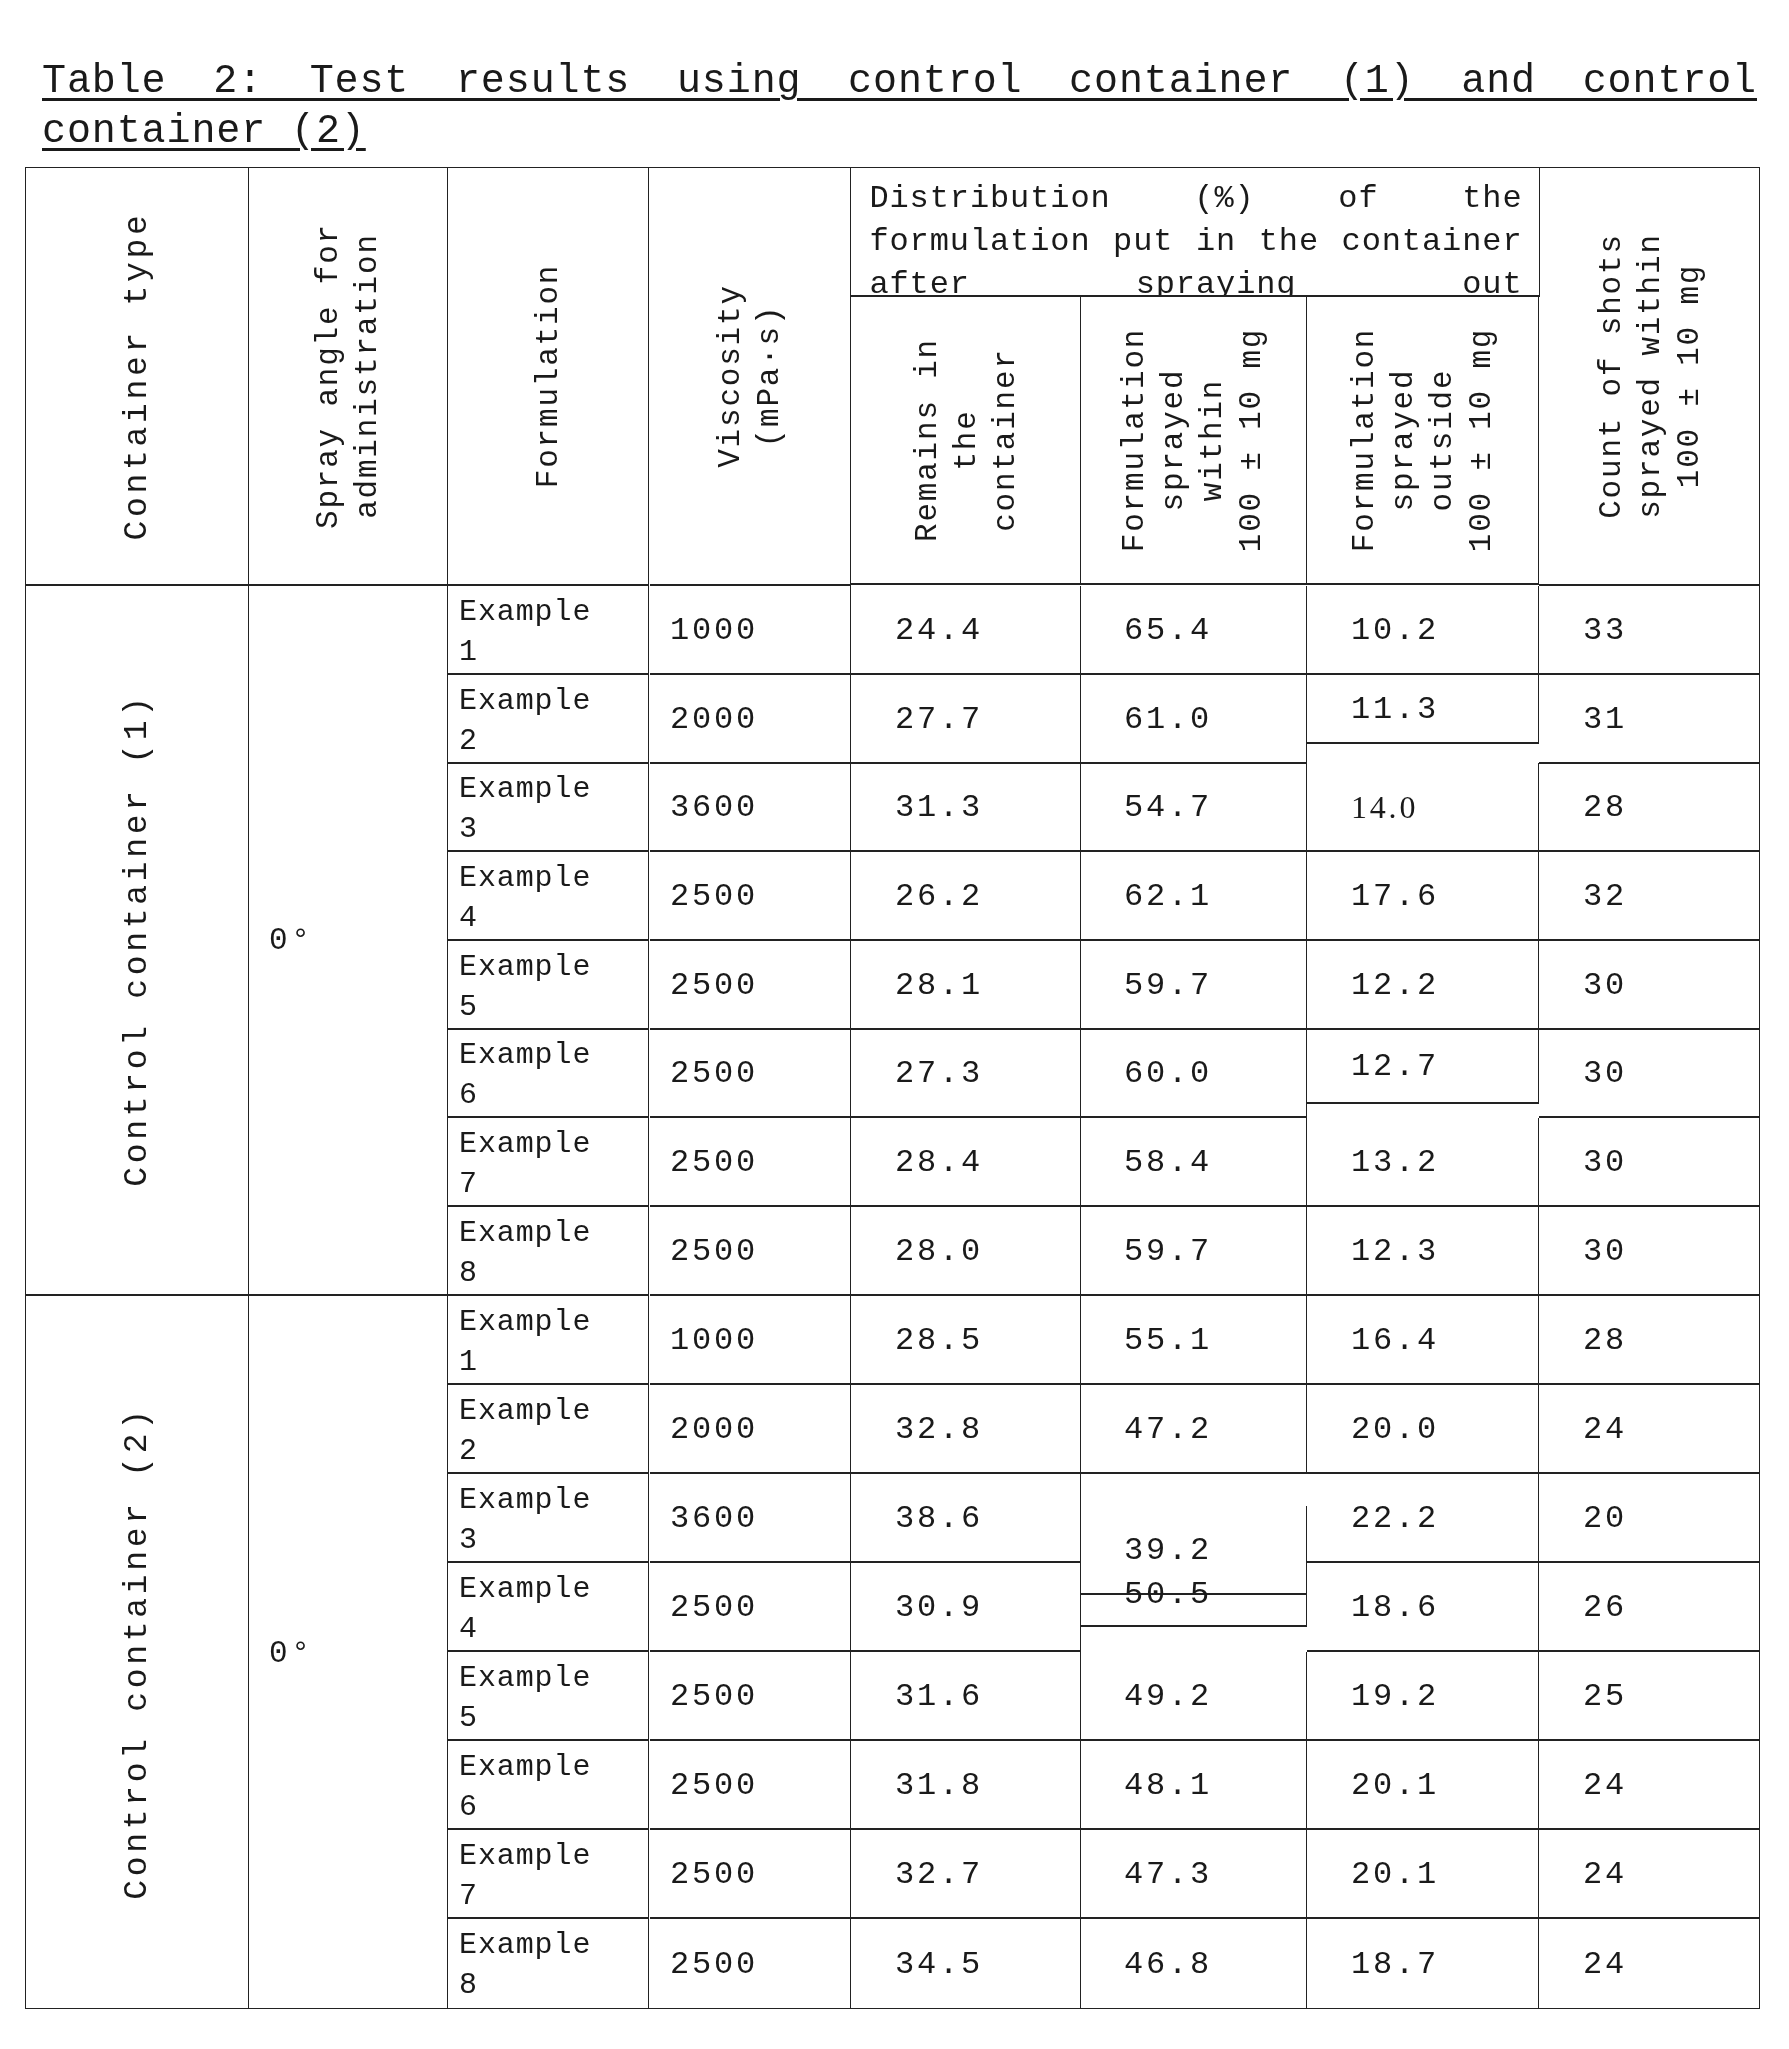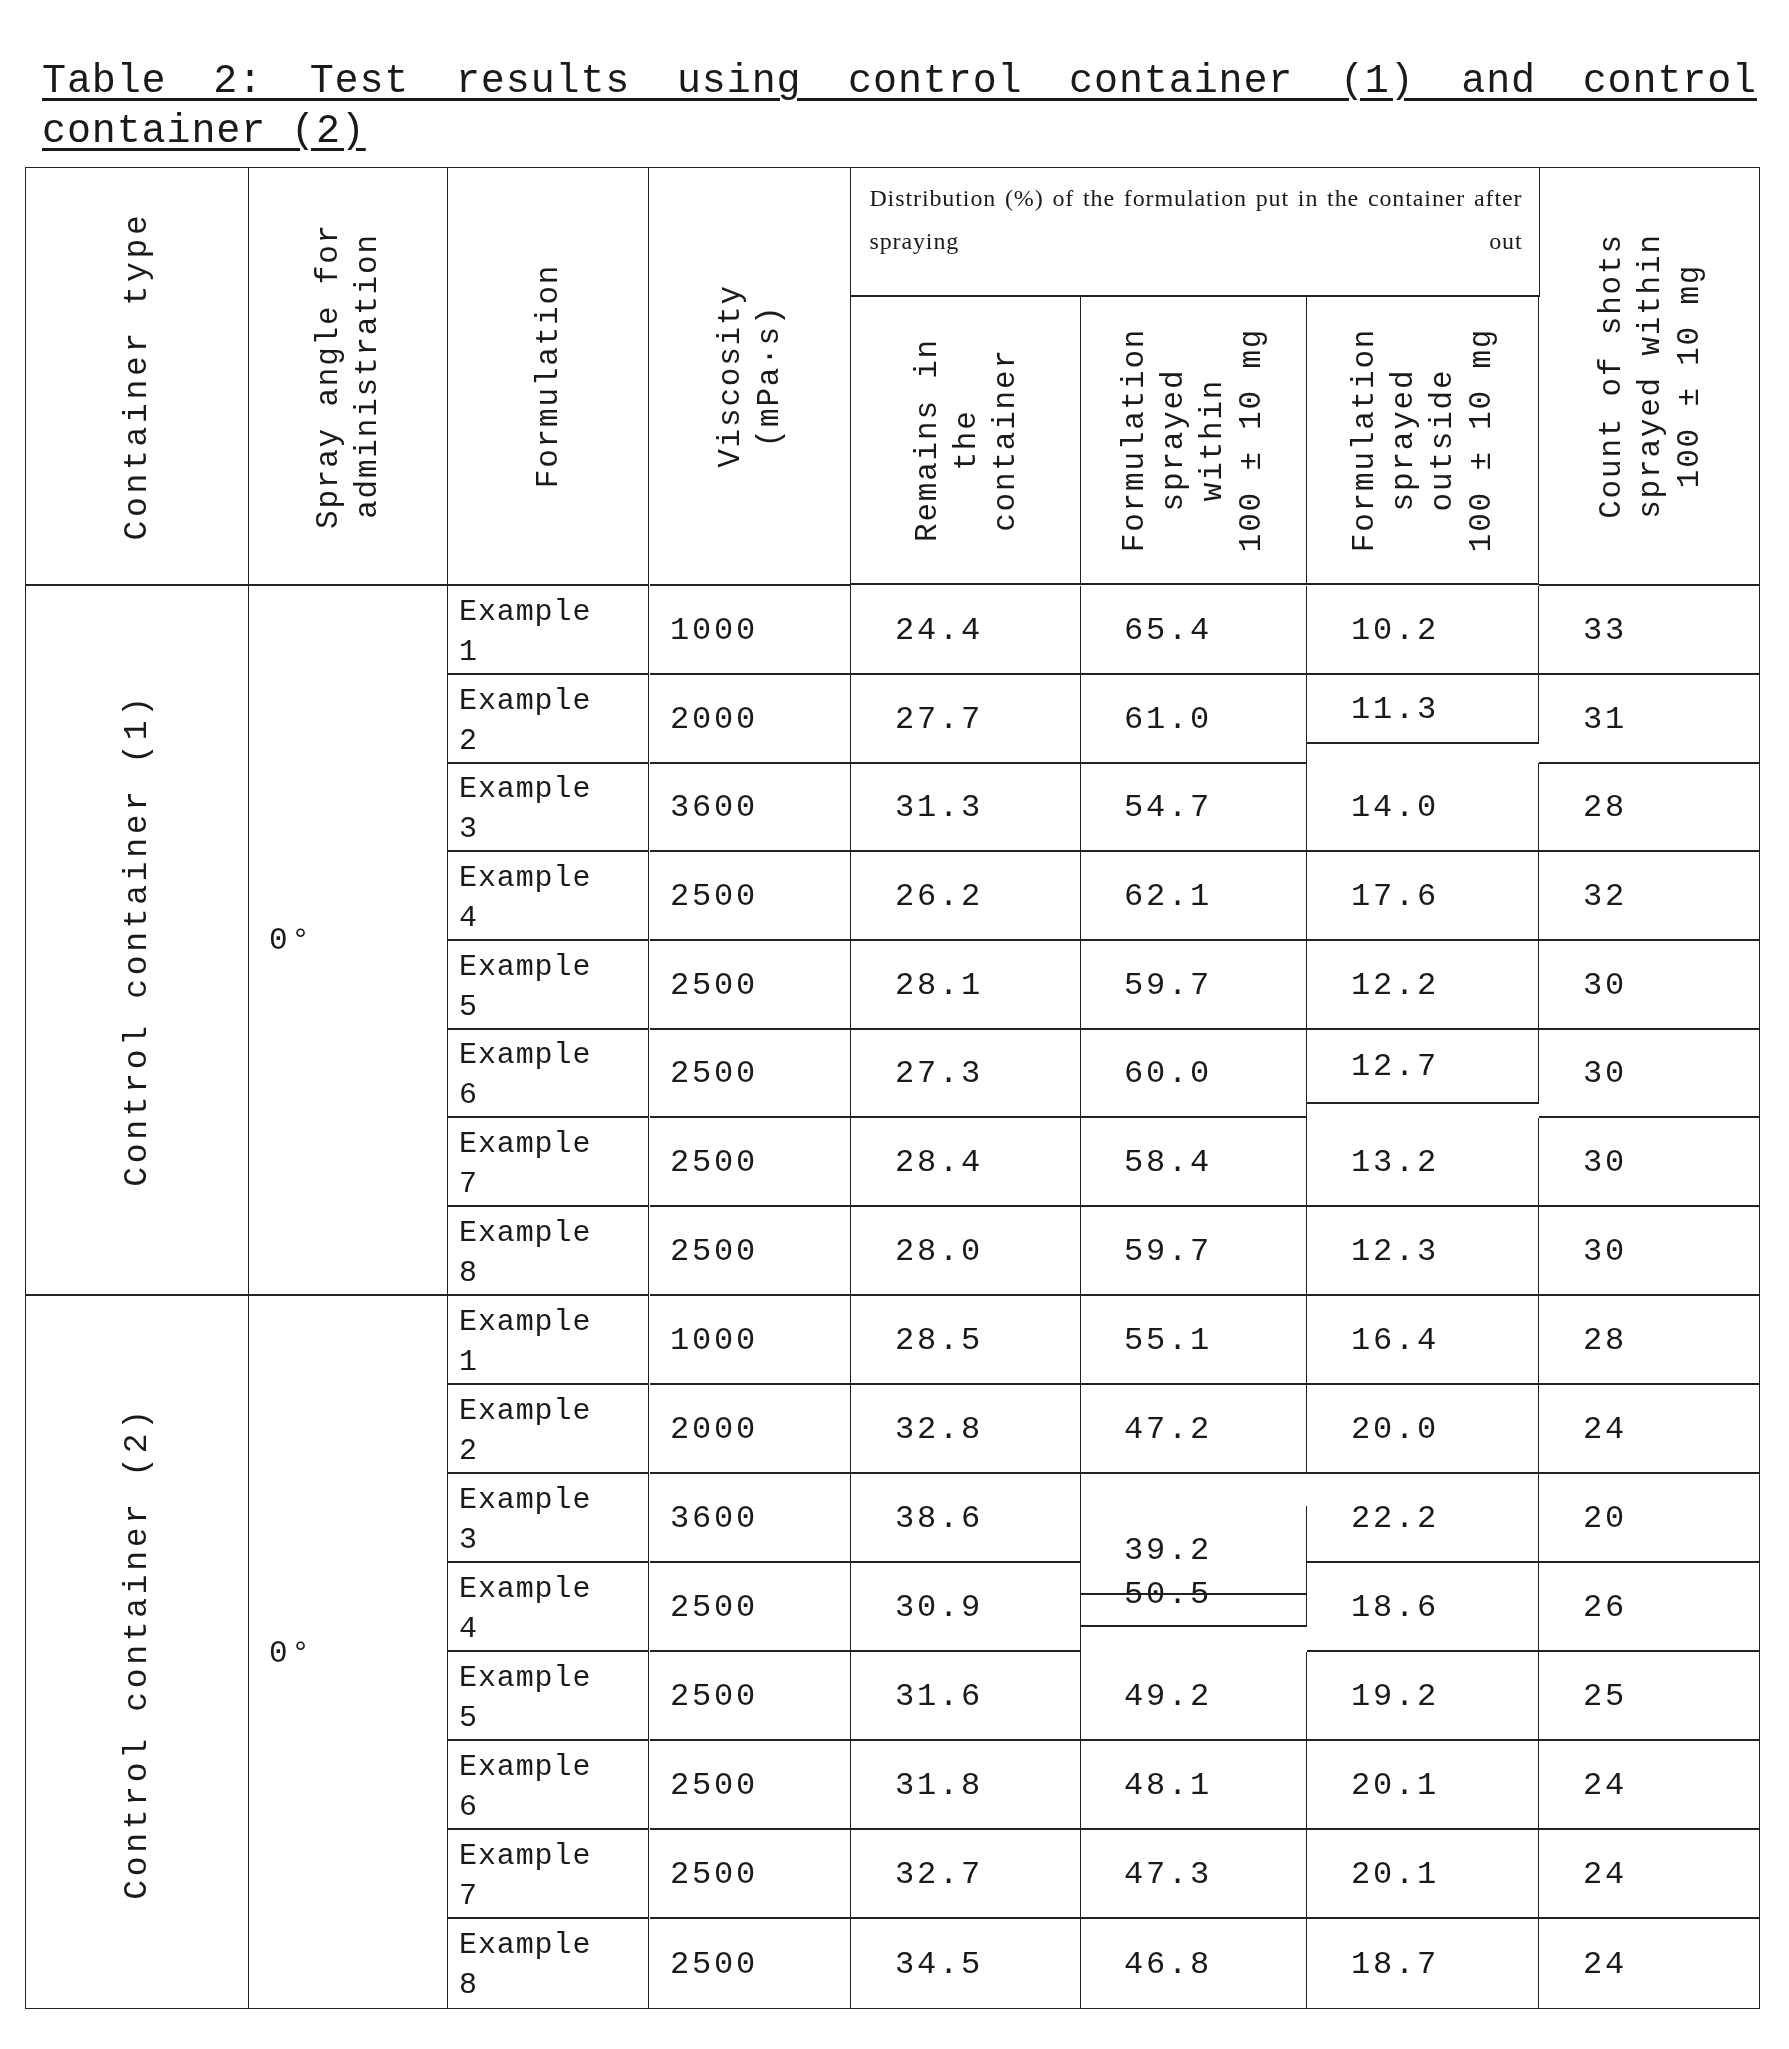--- a/index.html
+++ b/index.html
@@ -60,26 +60,25 @@
   }
   .vtext.big {
     font-size: 33px;
     letter-spacing: 3.7px;
   }
   .htext {
     position: absolute;
     left: 18.4px;
     top: 9.2px;
     right: 16.5px;
-    font-size: 24px;
+    font-size: 32px;
     line-height: 43px;
     letter-spacing: 0.9px;
     text-align: justify;
     text-align-last: justify;
-    font-family: Liberation Serif, serif;
   }
   .num {
     position: absolute;
     left: 44px;
     top: 50%;
     transform: translateY(-50%);
     font-size: 32px;
     letter-spacing: 2.8px;
   }
   .num.vis { left: 20px; }
@@ -210,21 +209,21 @@
       </div>
       <div class="cell" style="left: 624px; top: 595px; width: 201px; height: 89px;">
         <div class="num vis">3600</div>
       </div>
       <div class="cell" style="left: 825px; top: 595px; width: 230px; height: 89px;">
         <div class="num">31.3</div>
       </div>
       <div class="cell" style="left: 1054px; top: 595px; width: 227px; height: 89px;">
         <div class="num">54.7</div>
       </div>
-      <div class="cell" style="left: 1281px; top: 595px; width: 232px; height: 89px;">
+      <div class="cell" style="left: 1281px; top: 595px; width: 232px; height: 89px; font-family: Liberation Serif, serif;">
         <div class="num">14.0</div>
       </div>
       <div class="cell" style="left: 1513px; top: 595px; width: 221px; height: 89px; border-right: none;">
         <div class="num cnt">28</div>
       </div>
       <div class="cell" style="left: 422px; top: 684px; width: 201px; height: 89px;">
         <div class="form">Example
 4</div>
       </div>
       <div class="cell" style="left: 624px; top: 684px; width: 201px; height: 89px;">

